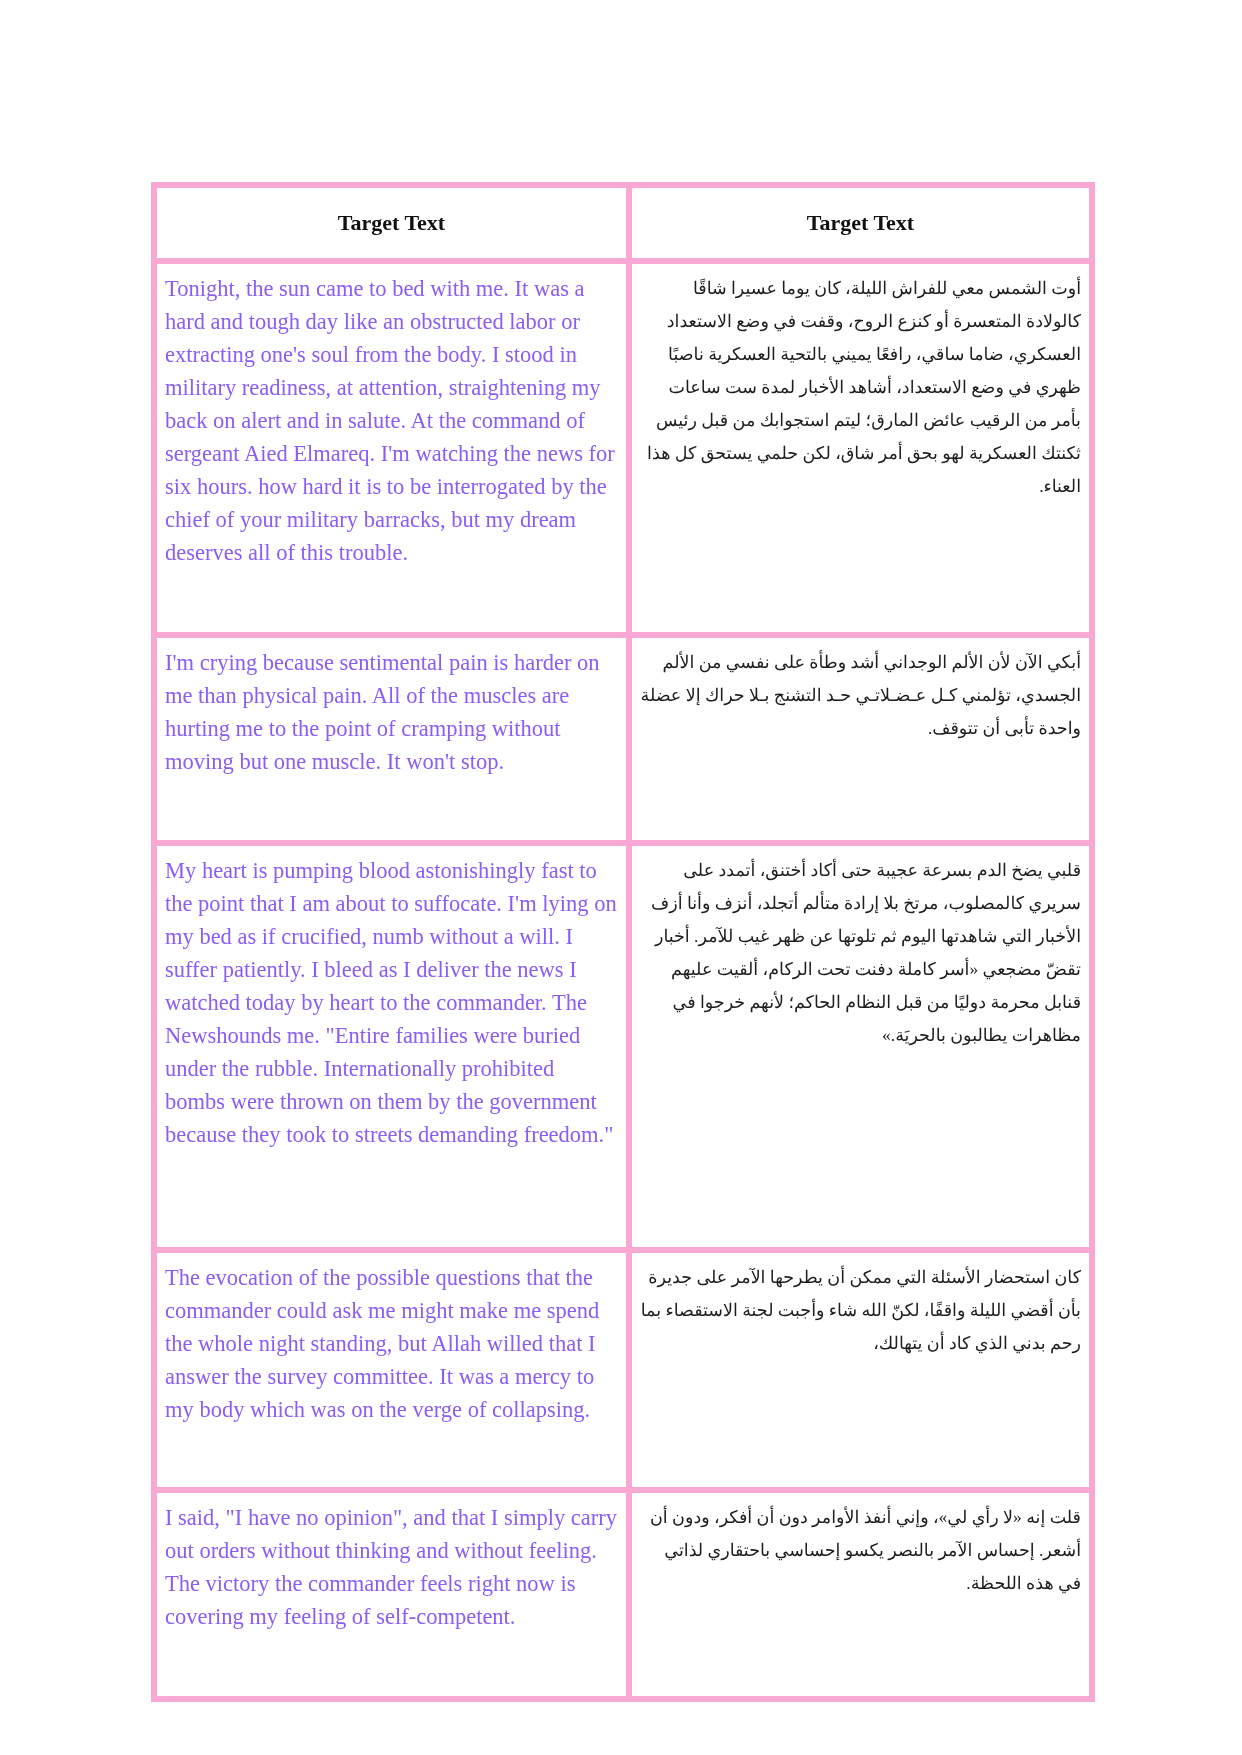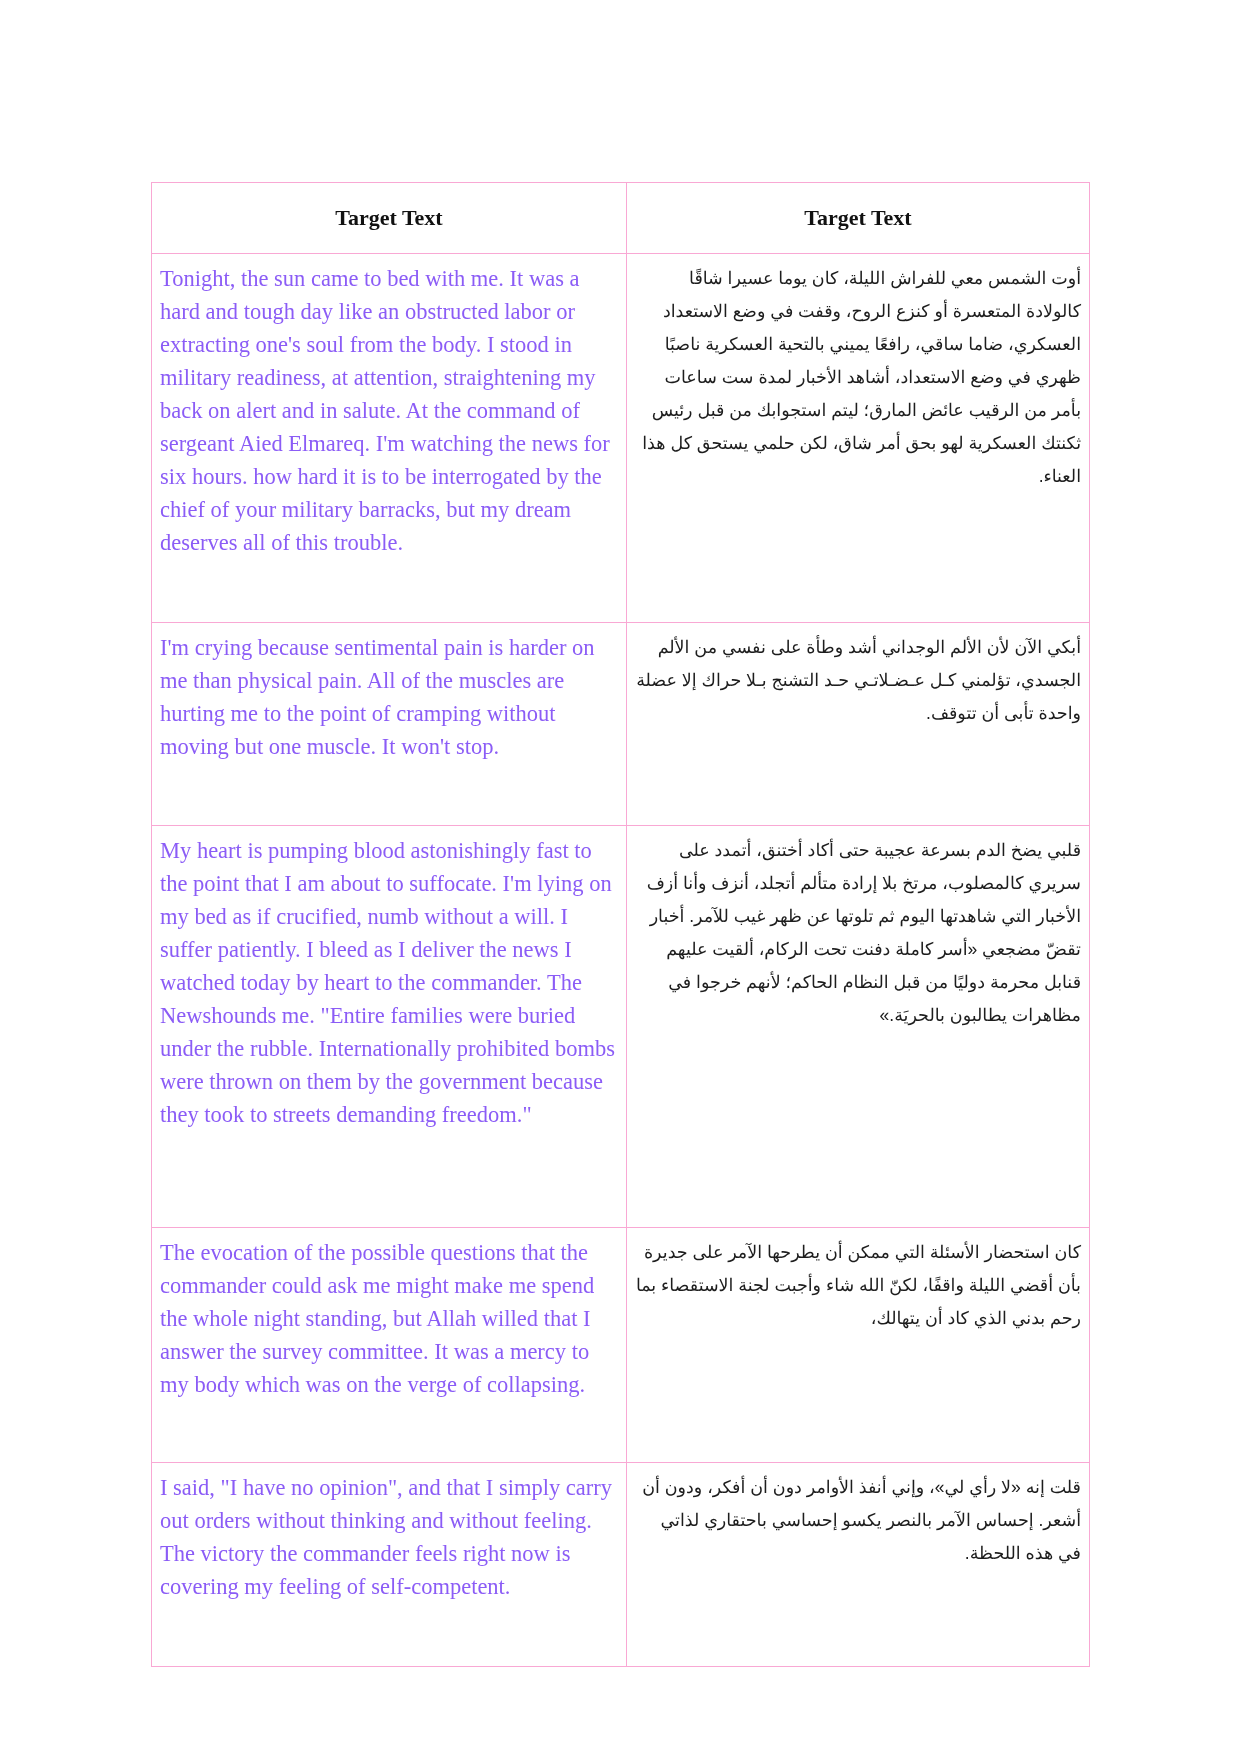--- a/index.html
+++ b/index.html
@@ -26,21 +26,21 @@
       left: 151px;
       top: 182px;
       width: 938px;
       border-collapse: collapse;
       table-layout: fixed;
     }
     table.translation col.c-target { width: 475px; }
     table.translation col.c-source { width: 463px; }
     table.translation th,
     table.translation td {
-      border: 1px solid #f9a8d4;
+      border: 6px solid #f9a8d4;
       vertical-align: top;
       padding: 8px;
     }
     table.translation th {
       height: 54px;
       font-weight: bold;
       font-size: 22px;
       text-align: center;
       vertical-align: middle;
       color: #111111;
@@ -48,21 +48,21 @@
     .en {
       font-size: 22.5px;
       line-height: 33px;
       padding: 12px 10px 8px 11px;
       text-align: left;
       color: #8b5cf6;
     }
     .ar {
       direction: rtl;
       text-align: right;
-      font-family: Liberation Sans, sans-serif;
+      font-family: Liberation Serif, serif;
       font-size: 17.5px;
       line-height: 33px;
       padding: 12px 10px 8px 12px;
       color: #1d1d1d;
       white-space: normal;
       border-radius: 29px;
     }
     tr.r1 td { height: 352px; }
     tr.r2 td { height: 186px; }
     tr.r3 td { height: 385px; }

